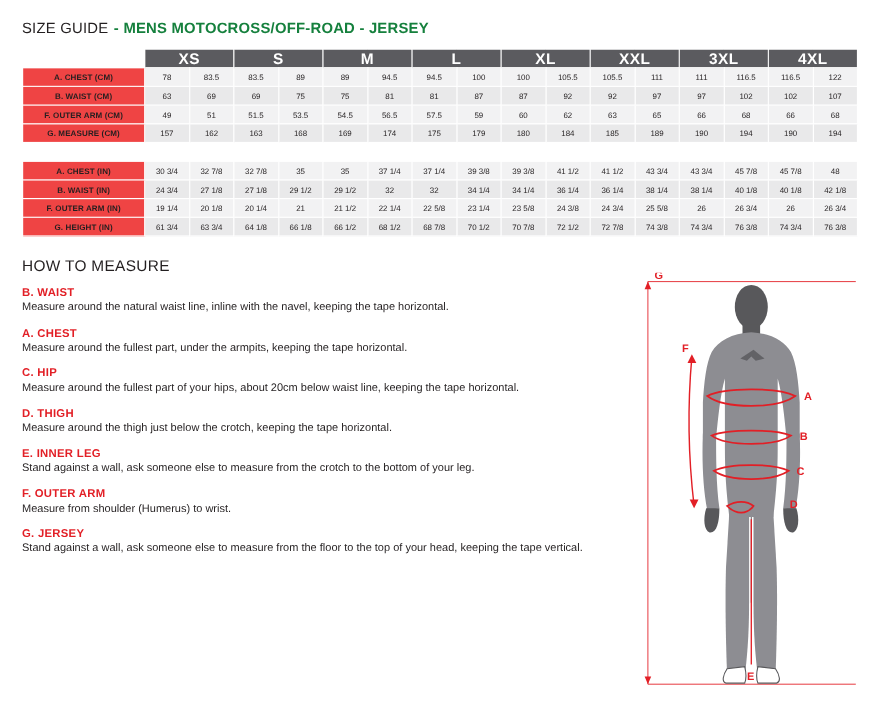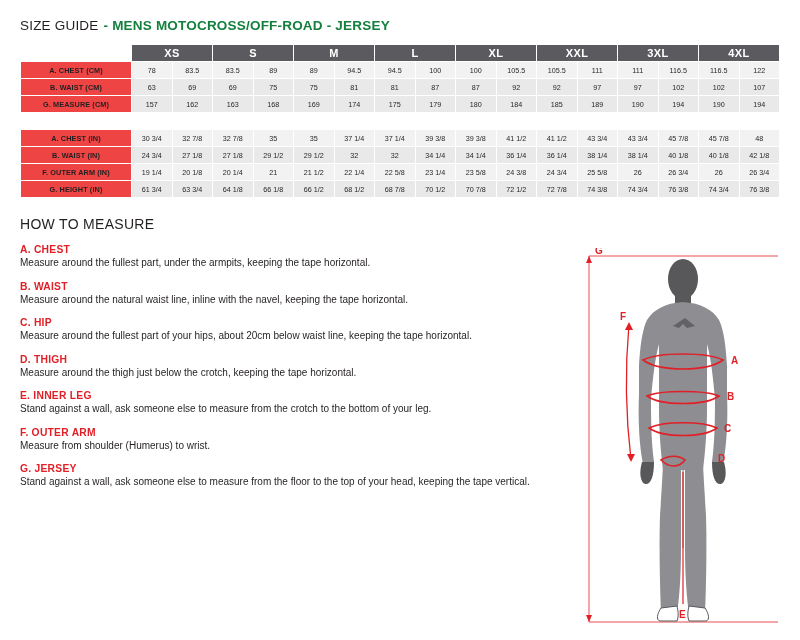--- a/index.html
+++ b/index.html
@@ -55,21 +55,21 @@
     vertical-align: middle;
   }
   .hdr-blank {
     background: #ffffff;
     border-left: 1px solid #ffffff !important;
     border-top: 1px solid #ffffff !important;
   }
   .hdr-size {
     background: #5b5b5f;
     color: #ffffff;
-    font-size: 11px;
+    font-size: 14px;
     font-weight: bold;
     letter-spacing: 0.4px;
     height: 17px;
   }
   .row-label {
     background: #ef4444;
     color: #231f20;
     font-weight: bold;
     font-size: 7.3px;
     text-align: left;
@@ -185,20 +185,39 @@
         <td class="cell-b">87</td>
         <td class="cell-b">92</td>
         <td class="cell-b">92</td>
         <td class="cell-b">97</td>
         <td class="cell-b">97</td>
         <td class="cell-b">102</td>
         <td class="cell-b">102</td>
         <td class="cell-b">107</td>
       </tr>
       <tr>
+        <td class="row-label">F. OUTER ARM (CM)</td>
+        <td class="cell-a">49</td>
+        <td class="cell-a">51</td>
+        <td class="cell-a">51.5</td>
+        <td class="cell-a">53.5</td>
+        <td class="cell-a">54.5</td>
+        <td class="cell-a">56.5</td>
+        <td class="cell-a">57.5</td>
+        <td class="cell-a">59</td>
+        <td class="cell-a">60</td>
+        <td class="cell-a">62</td>
+        <td class="cell-a">63</td>
+        <td class="cell-a">65</td>
+        <td class="cell-a">66</td>
+        <td class="cell-a">68</td>
+        <td class="cell-a">66</td>
+        <td class="cell-a">68</td>
+      </tr>
+      <tr>
         <td class="row-label">G. MEASURE (CM)</td>
         <td class="cell-b">157</td>
         <td class="cell-b">162</td>
         <td class="cell-b">163</td>
         <td class="cell-b">168</td>
         <td class="cell-b">169</td>
         <td class="cell-b">174</td>
         <td class="cell-b">175</td>
         <td class="cell-b">179</td>
         <td class="cell-b">180</td>
@@ -289,26 +308,26 @@
         <td class="cell-b">74 3/4</td>
         <td class="cell-b">76 3/8</td>
       </tr>
     </tbody>
   </table>
 
   <div class="how-title">HOW TO MEASURE</div>
 
   <div class="measure-list">
     <div class="measure-item">
+      <div class="measure-head">B. WAIST</div>
+      <div class="measure-text">Measure around the natural waist line, inline with the navel, keeping the tape horizontal.</div>
+    </div>
+    <div class="measure-item">
       <div class="measure-head">A. CHEST</div>
       <div class="measure-text">Measure around the fullest part, under the armpits, keeping the tape horizontal.</div>
-    </div>
-    <div class="measure-item">
-      <div class="measure-head">B. WAIST</div>
-      <div class="measure-text">Measure around the natural waist line, inline with the navel, keeping the tape horizontal.</div>
     </div>
     <div class="measure-item">
       <div class="measure-head">C. HIP</div>
       <div class="measure-text">Measure around the fullest part of your hips, about 20cm below waist line, keeping the tape horizontal.</div>
     </div>
     <div class="measure-item">
       <div class="measure-head">D. THIGH</div>
       <div class="measure-text">Measure around the thigh just below the crotch, keeping the tape horizontal.</div>
     </div>
     <div class="measure-item">

